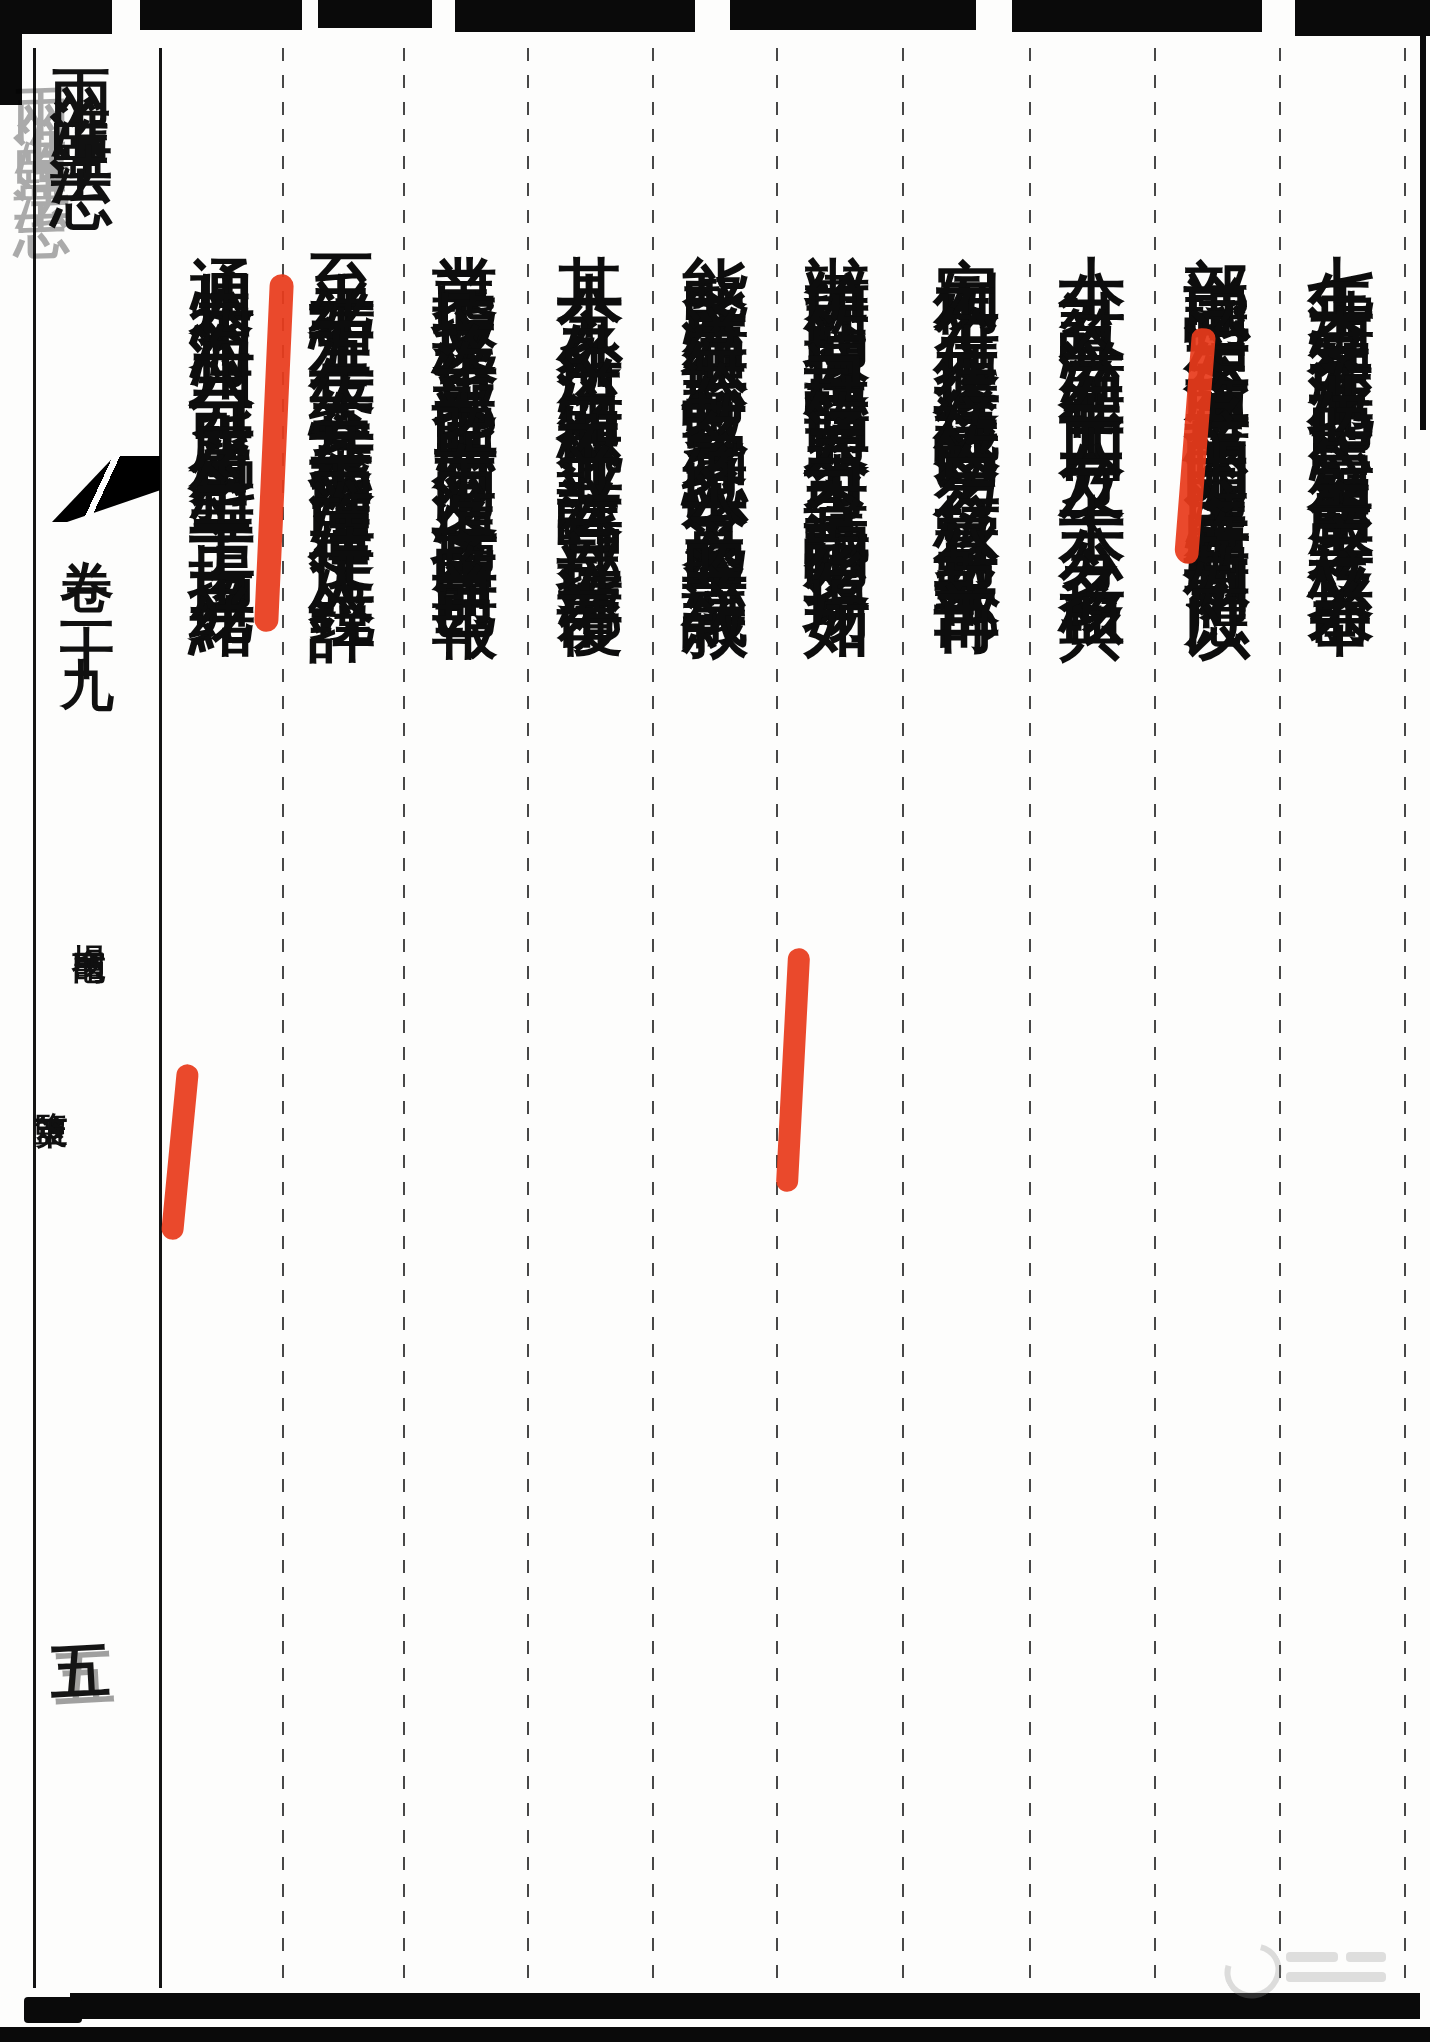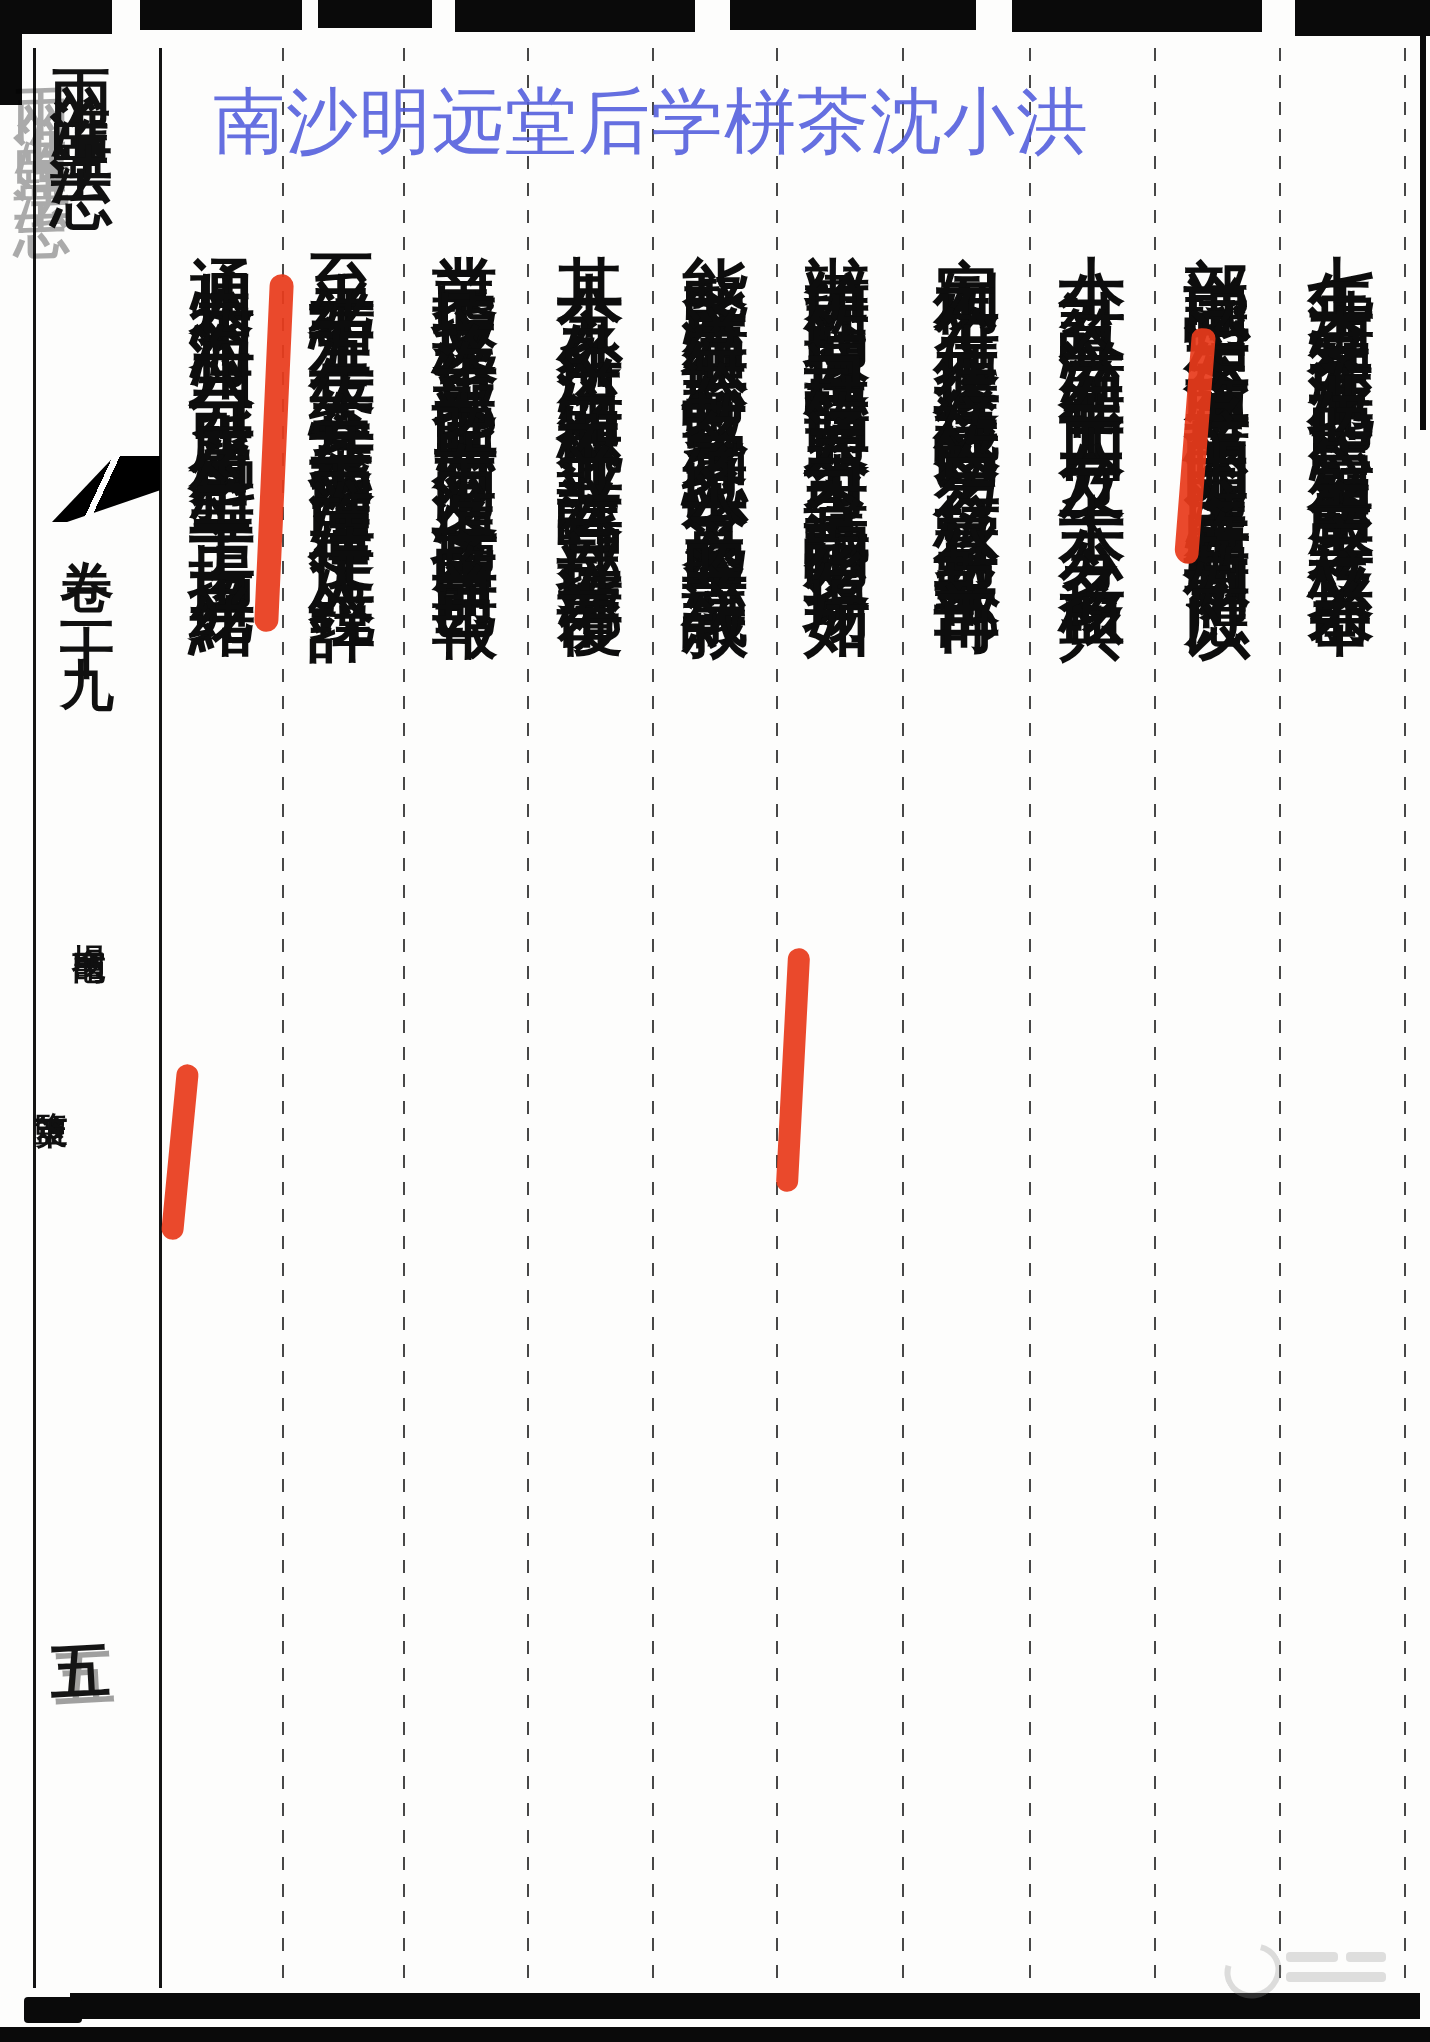--- a/index.html
+++ b/index.html
@@ -137,21 +137,20 @@
   <div class="m-volume">卷二十九</div>
   <div class="m-small" style="left:72px;top:918px;">場竈門</div>
   <div class="m-small" style="left:34px;top:1085px;">鹽筴下</div>
   <div class="m-folio">五</div>
 
   <div class="red-line red-1"></div>
   <div class="red-line red-2"></div>
   <div class="red-line red-3"></div>
   <div class="red-line red-4"></div>
 
-  <div class="watermark">南沙明远堂后学栟茶沈小洪</div>
 
   <div class="logo-wm">
     <div class="ring"></div>
     <div class="bar b1"></div>
     <div class="bar b2"></div>
     <div class="bar b3"></div>
   </div>
 
 </div>
 

